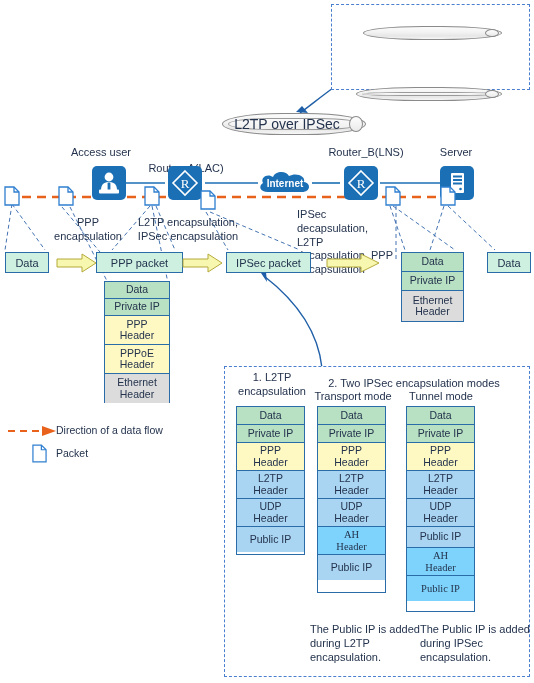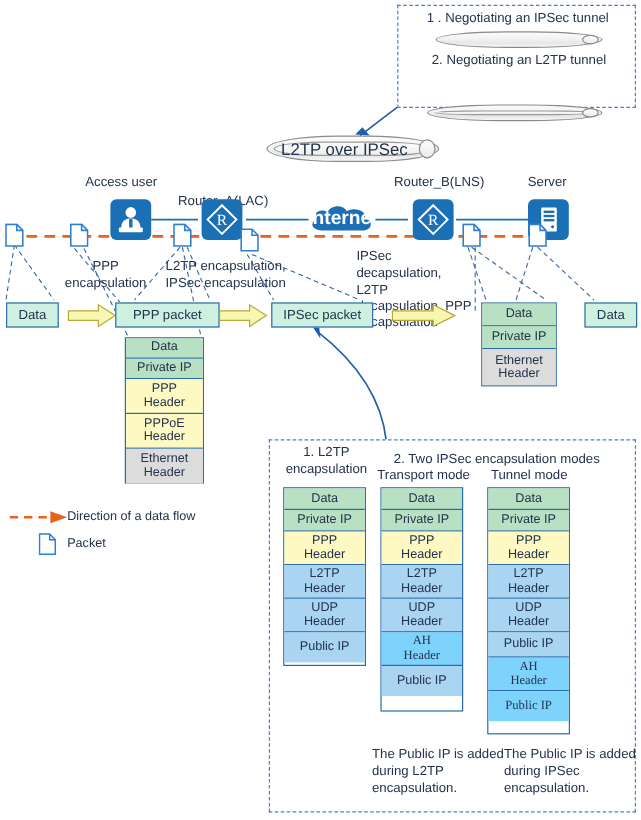--- a/index.html
+++ b/index.html
@@ -46,21 +46,21 @@
   }
   
   .node{
     width:34px;height:34px;border-radius:5px;background:#1a6fb5;
     box-sizing:border-box;
   }
   .node svg{display:block;}
   
   .cloud-text{
     position:absolute;left:0;right:0;top:50%;transform:translateY(-50%);
-    text-align:center;font-size:16px;font-weight:bold;color:#ffffff;
+    text-align:center;font-size:10px;font-weight:bold;color:#ffffff;
   }
   
   .stack{border:1px solid #2a6ca8;box-sizing:border-box;background:#fff;}
   .cell{
     border-bottom:1px solid #2a6ca8;
     box-sizing:border-box;
     font-size:10.5px;
     text-align:center;
     color:#24334d;
     display:flex;align-items:center;justify-content:center;
@@ -119,23 +119,21 @@
   <path d="M322 368 C 318 330, 295 300, 264 276" stroke="#1f5fa8" stroke-width="1.4" fill="none"></path>
   <path d="M259 270 l8 12 l-1 -10 l10 -1 z" fill="#1f5fa8"></path>
 
   <line x1="330" y1="620" x2="330" y2="593" stroke="#2a6ca8" stroke-width="1.8"></line>
   <path d="M325 596 l5 -9 l5 9 z" fill="#2a6ca8"></path>
   <line x1="441" y1="620" x2="441" y2="610" stroke="#2a6ca8" stroke-width="1.8"></line>
   <path d="M436 613 l5 -9 l5 9 z" fill="#2a6ca8"></path>
 </svg>
 
 <div class="abs dashpanel" style="left:331px;top:4px;width:199px;height:86px;">
-  <div class="abs lbl" style="left:2px;top:4px;width:195px;">1 . Negotiating an IPSec tunnel</div>
   <div class="abs cyl" style="left:31px;top:21px;width:139px;height:14px;"></div>
-  <div class="abs lbl" style="left:18px;top:39px;width:165px;">2. Negotiating an L2TP tunnel</div>
   <div class="abs cyl" style="left:24px;top:68px;width:146px;height:14px;">
     <div class="cyl-inner"></div>
   </div>
 </div>
 
 <div class="abs cyl" style="left:222px;top:113px;width:144px;height:22px;">
   <div class="cyl-inner"></div>
   <div class="cyl-text">L2TP over IPSec</div>
 </div>
 

